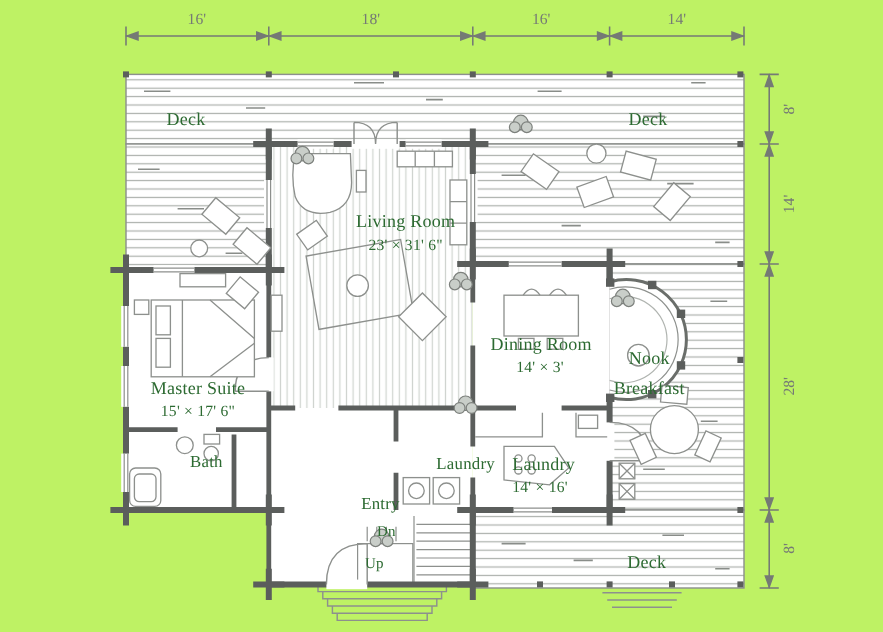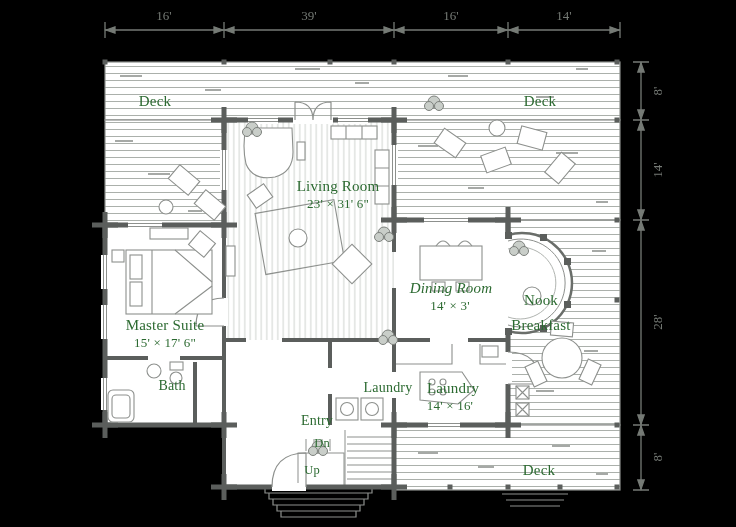--- a/index.html
+++ b/index.html
@@ -1,16 +1,16 @@
 <!DOCTYPE html>
 <html><head>
 <meta charset="utf-8">
 <style>
   html,body{margin:0;padding:0;background:#ffffff;}
-  .stage{position:relative;width:736px;height:527px;background:#000000;overflow:hidden;
+  .stage{position:relative;width:736px;height:527px;background:#bef264;overflow:hidden;
          font-family:"Liberation Serif", serif;}
   .stage svg{position:absolute;left:0;top:0;}
   .lbl{position:absolute;transform:translate(-50%,-50%);color:#2c6a31;white-space:nowrap;
        font-size:15px;letter-spacing:.2px;text-align:center;}
   .lbl.size{font-size:13px;}
   .lbl.small{font-size:14px;margin-left:20px;}
   .lbl.tiny{font-size:12.5px;}
   .dimh{position:absolute;transform:translate(-50%,-50%);color:#757a75;font-size:13px;white-space:nowrap;}
   .dimv{position:absolute;transform:translate(-50%,-50%) rotate(-90deg);color:#757a75;font-size:13px;white-space:nowrap;}
 </style>
@@ -306,41 +306,41 @@
     <polygon points="641,121 637.8,130 644.2,130"></polygon>
         <polygon points="641,219 637.8,210 644.2,210"></polygon>
     <polygon points="641,221 637.8,230 644.2,230"></polygon>
         <polygon points="641,424 637.8,415 644.2,415"></polygon>
     <polygon points="641,426 637.8,435 644.2,435"></polygon>
         <polygon points="641,489 637.8,480 644.2,480"></polygon>
   </g>
 </svg>
 
 <div class="dimh" style="left:164px;top:16px;">16'</div>
-<div class="dimh" style="left:309px;top:16px;">39'</div>
+<div class="dimh" style="left:309px;top:16px;">18'</div>
 <div class="dimh" style="left:451px;top:16px;">16'</div>
 <div class="dimh" style="left:564px;top:16px;">14'</div>
 <div class="dimv" style="left:658px;top:91px;">8'</div>
 <div class="dimv" style="left:658px;top:170px;">14'</div>
 <div class="dimv" style="left:658px;top:322px;">28'</div>
 <div class="dimv" style="left:658px;top:457px;">8'</div>
 
 <div class="lbl" style="left:155px;top:101px;">Deck</div>
 <div class="lbl" style="left:540px;top:101px;">Deck</div>
 <div class="lbl" style="left:539px;top:470px;">Deck</div>
 
 <div class="lbl" style="left:338px;top:186px;">Living Room</div>
 <div class="lbl size" style="left:338px;top:204px;">23' × 31' 6"</div>
 
 <div class="lbl" style="left:165px;top:325px;">Master Suite</div>
 <div class="lbl size" style="left:165px;top:343px;">15' × 17' 6"</div>
 
 <div class="lbl small" style="left:152px;top:386px;">Bath</div>
 
-<div class="lbl" style="left:451px;top:288px;font-style:italic;">Dining Room</div>
+<div class="lbl" style="left:451px;top:288px;">Dining Room</div>
 <div class="lbl size" style="left:450px;top:306px;">14' × 3'</div>
 
 <div class="lbl" style="left:541px;top:281px;margin-top:44px;">Breakfast</div>
 <div class="lbl" style="left:541px;top:300px;">Nook</div>
 
 <div class="lbl" style="left:453px;top:388px;">Laundry</div>
 <div class="lbl size" style="left:450px;top:406px;">14' × 16'</div>
 
 <div class="lbl small" style="left:368px;top:388px;">Laundry</div>
 <div class="lbl small" style="left:297px;top:421px;text-align:center;">Entry</div>

